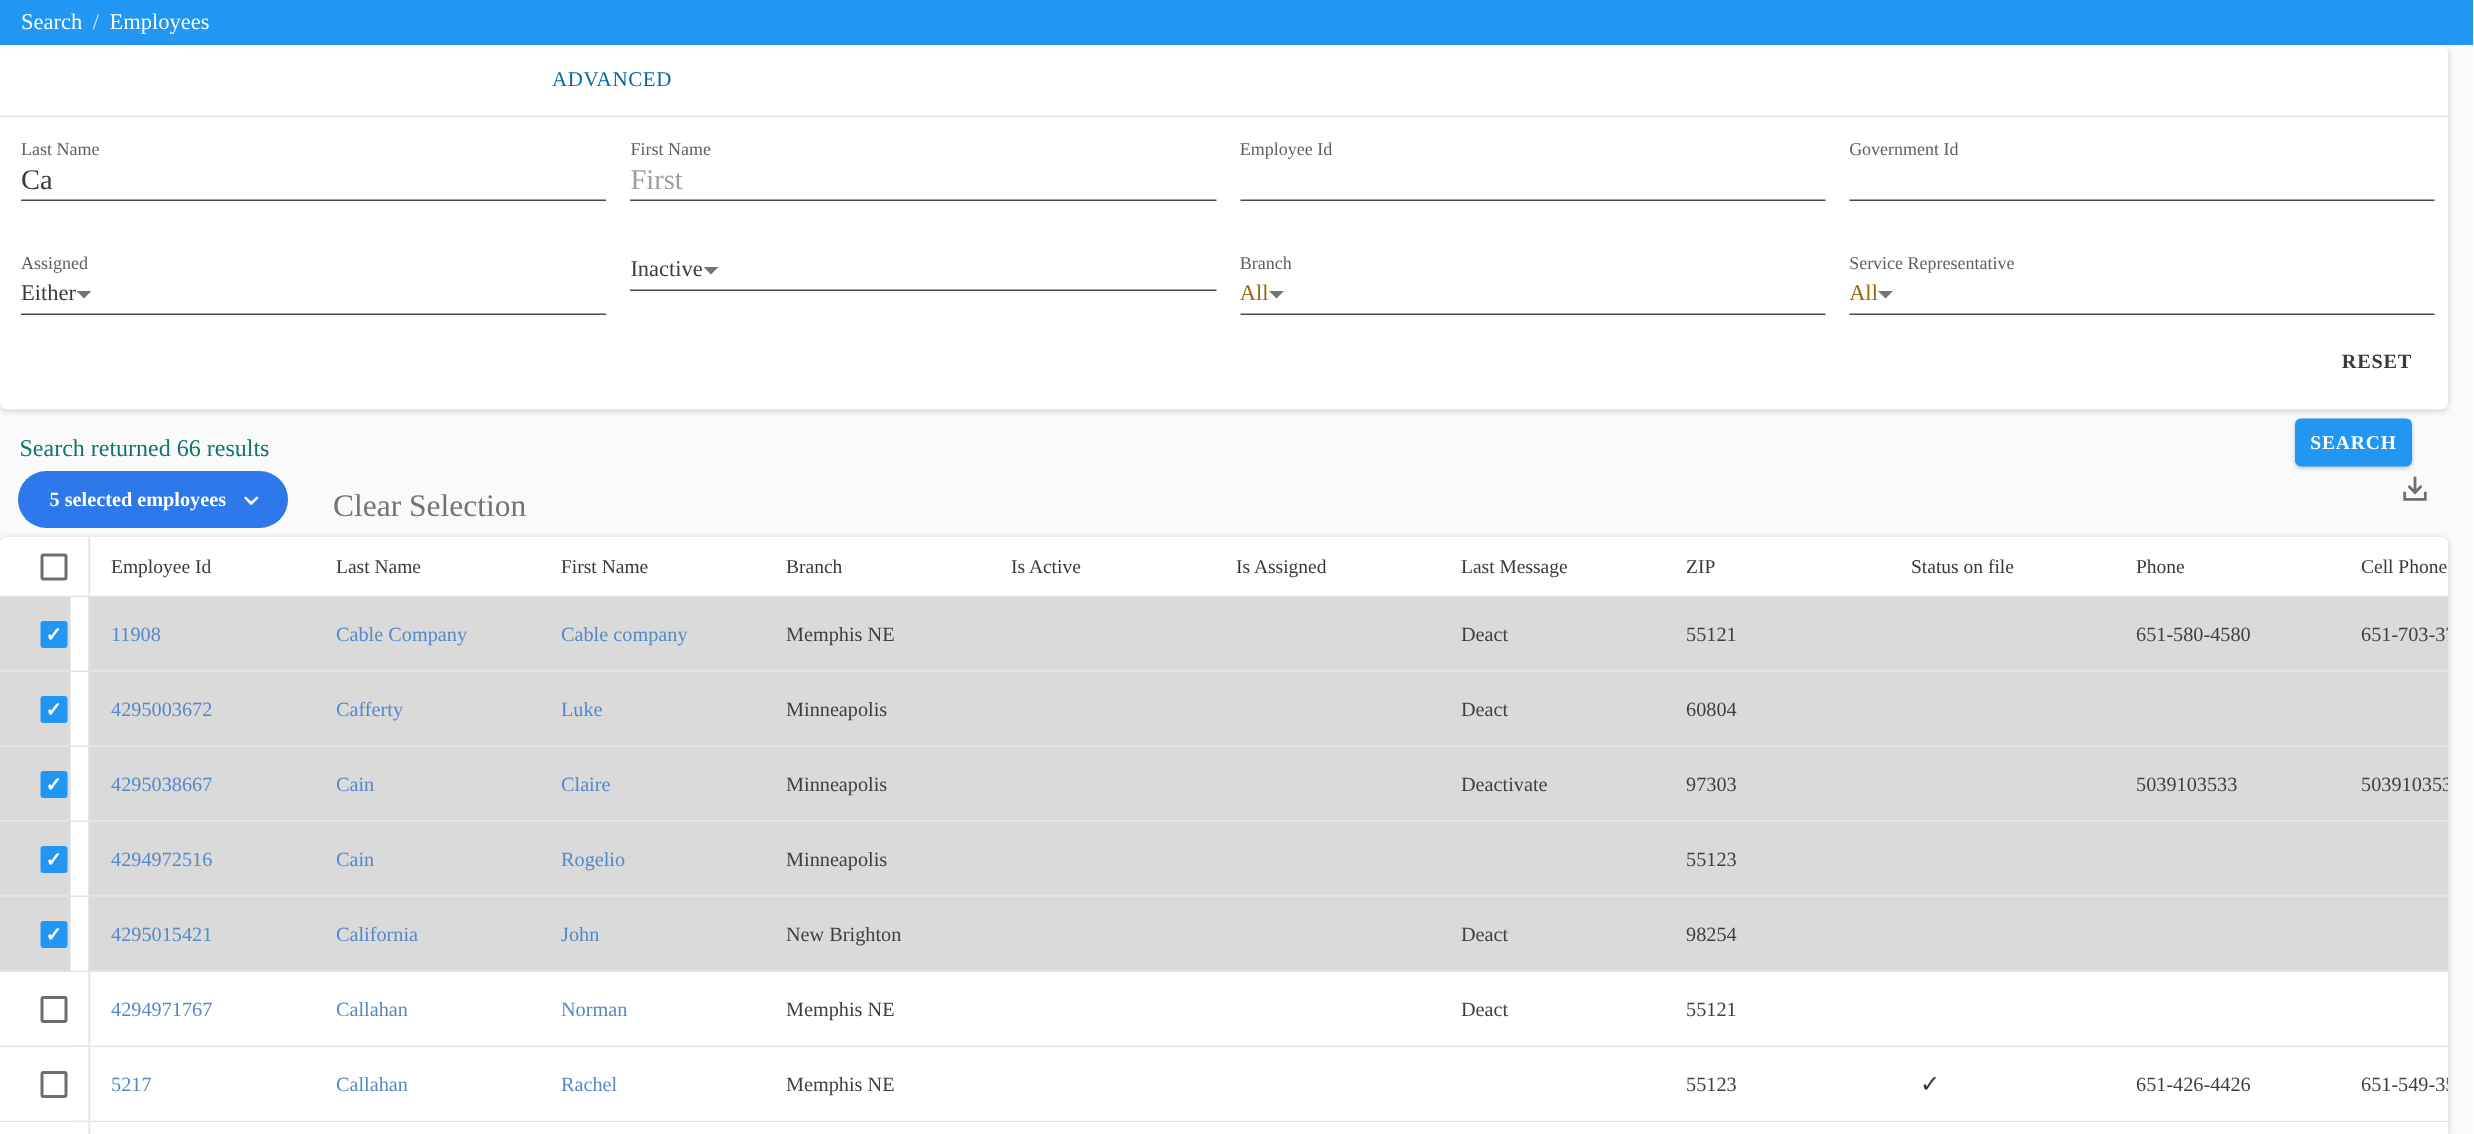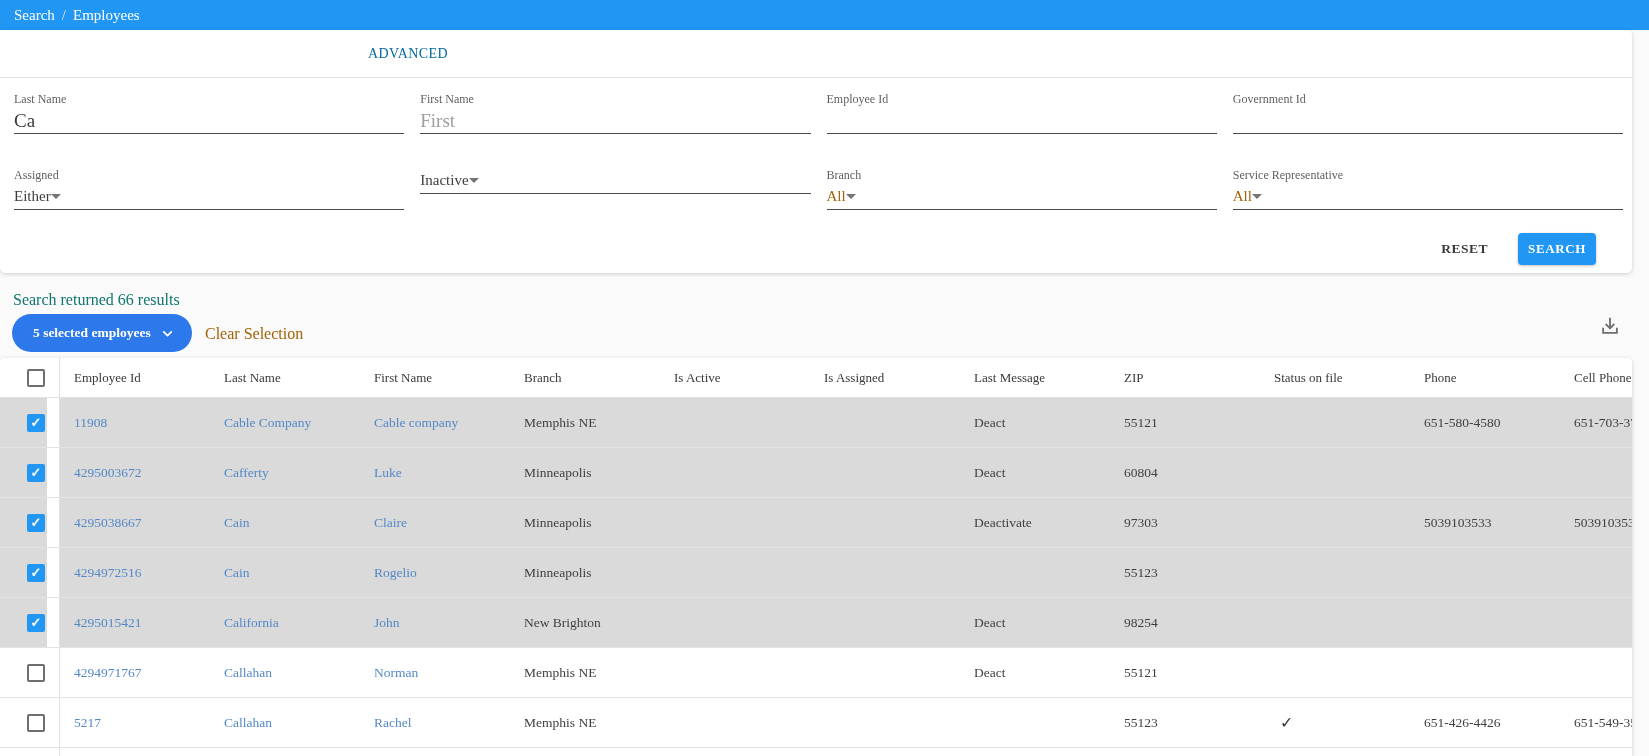--- a/index.html
+++ b/index.html
@@ -27,33 +27,33 @@
   .field label { display:block; font-size:12px; color:#5f5f5f; height:16px; }
   .f-input { width:100%; border:none; border-bottom:1px solid #4a4a4a; height:26px; font-size:19px;
              color:#3c3c3c; background:transparent; outline:none; font-family:inherit; }
   .f-input::placeholder { color:#9e9e9e; }
   .f-select { width:100%; border-bottom:1px solid #4a4a4a; height:26px; display:flex; align-items:center;
               font-size:15px; color:#3c3c3c; cursor:pointer; }
   .f-select.muted .sel-val { color:#a16207; }
   .tri { width:0; height:0; border-left:5px solid transparent; border-right:5px solid transparent;
          border-top:5px solid #757575; margin-right:12px; }
 
-  .actions { position:absolute; right:36px; top:203px; display:flex; align-items:center; gap:30px; }
+  .actions { position:absolute; right:24px; top:203px; display:flex; align-items:flex-end; gap:30px;flex-direction:column; }
   .reset-btn { background:none; border:none; font-size:13.5px; font-weight:600; letter-spacing:.5px;
                color:#3a3a3a; cursor:pointer; font-family:inherit; }
   .search-btn { width:78px; height:32px; background:#2196f3; color:#fff; border:none; border-radius:4px;
                 font-size:13px; font-weight:600; letter-spacing:.6px; cursor:pointer; font-family:inherit;
                 box-shadow:0 1px 3px rgba(0,0,0,.25); }
 
   
   .summary { position:absolute; left:13px; top:291px; font-size:16px; color:#0f766e; }
   .sel-pill { position:absolute; left:12px; top:314px; height:38px; border-radius:19px; background:#2d78ea;
               border:none; color:#fff; display:flex; align-items:center; gap:10px; padding:0 18px 0 21px;
               font-size:13.5px; font-weight:600; cursor:pointer; font-family:inherit; }
-  .clear-link { position:absolute; left:205px; top:325px; font-size:16px; color:#a16207; cursor:pointer; }
+  .clear-link { position:absolute; left:222px; top:325px; font-size:21px; color:#737373; cursor:pointer; }
   .dl-btn { position:absolute; left:1597px; top:314px; width:26px; height:26px; background:none; border:none; cursor:pointer; }
 
   
   .table-card { position:absolute; left:0; top:358px; width:1632px; height:398px; background:#fff;
                 border-radius:5px 5px 0 0; box-shadow:0 1px 4px rgba(0,0,0,.18); overflow:hidden; }
   .trow { display:flex; height:50px; background:#fff; border-bottom:1px solid #e3e3e3; }
   .trow.head { height:40px; }
   .cb-cell { width:47px; flex:none; display:flex; align-items:center; padding-left:27px; background:#fff; }
   .row-body { flex:1; margin-left:12px; border-left:1px solid #e0e0e0; padding-left:14px;
               display:flex; align-items:center; overflow:hidden; background:#fff; }

